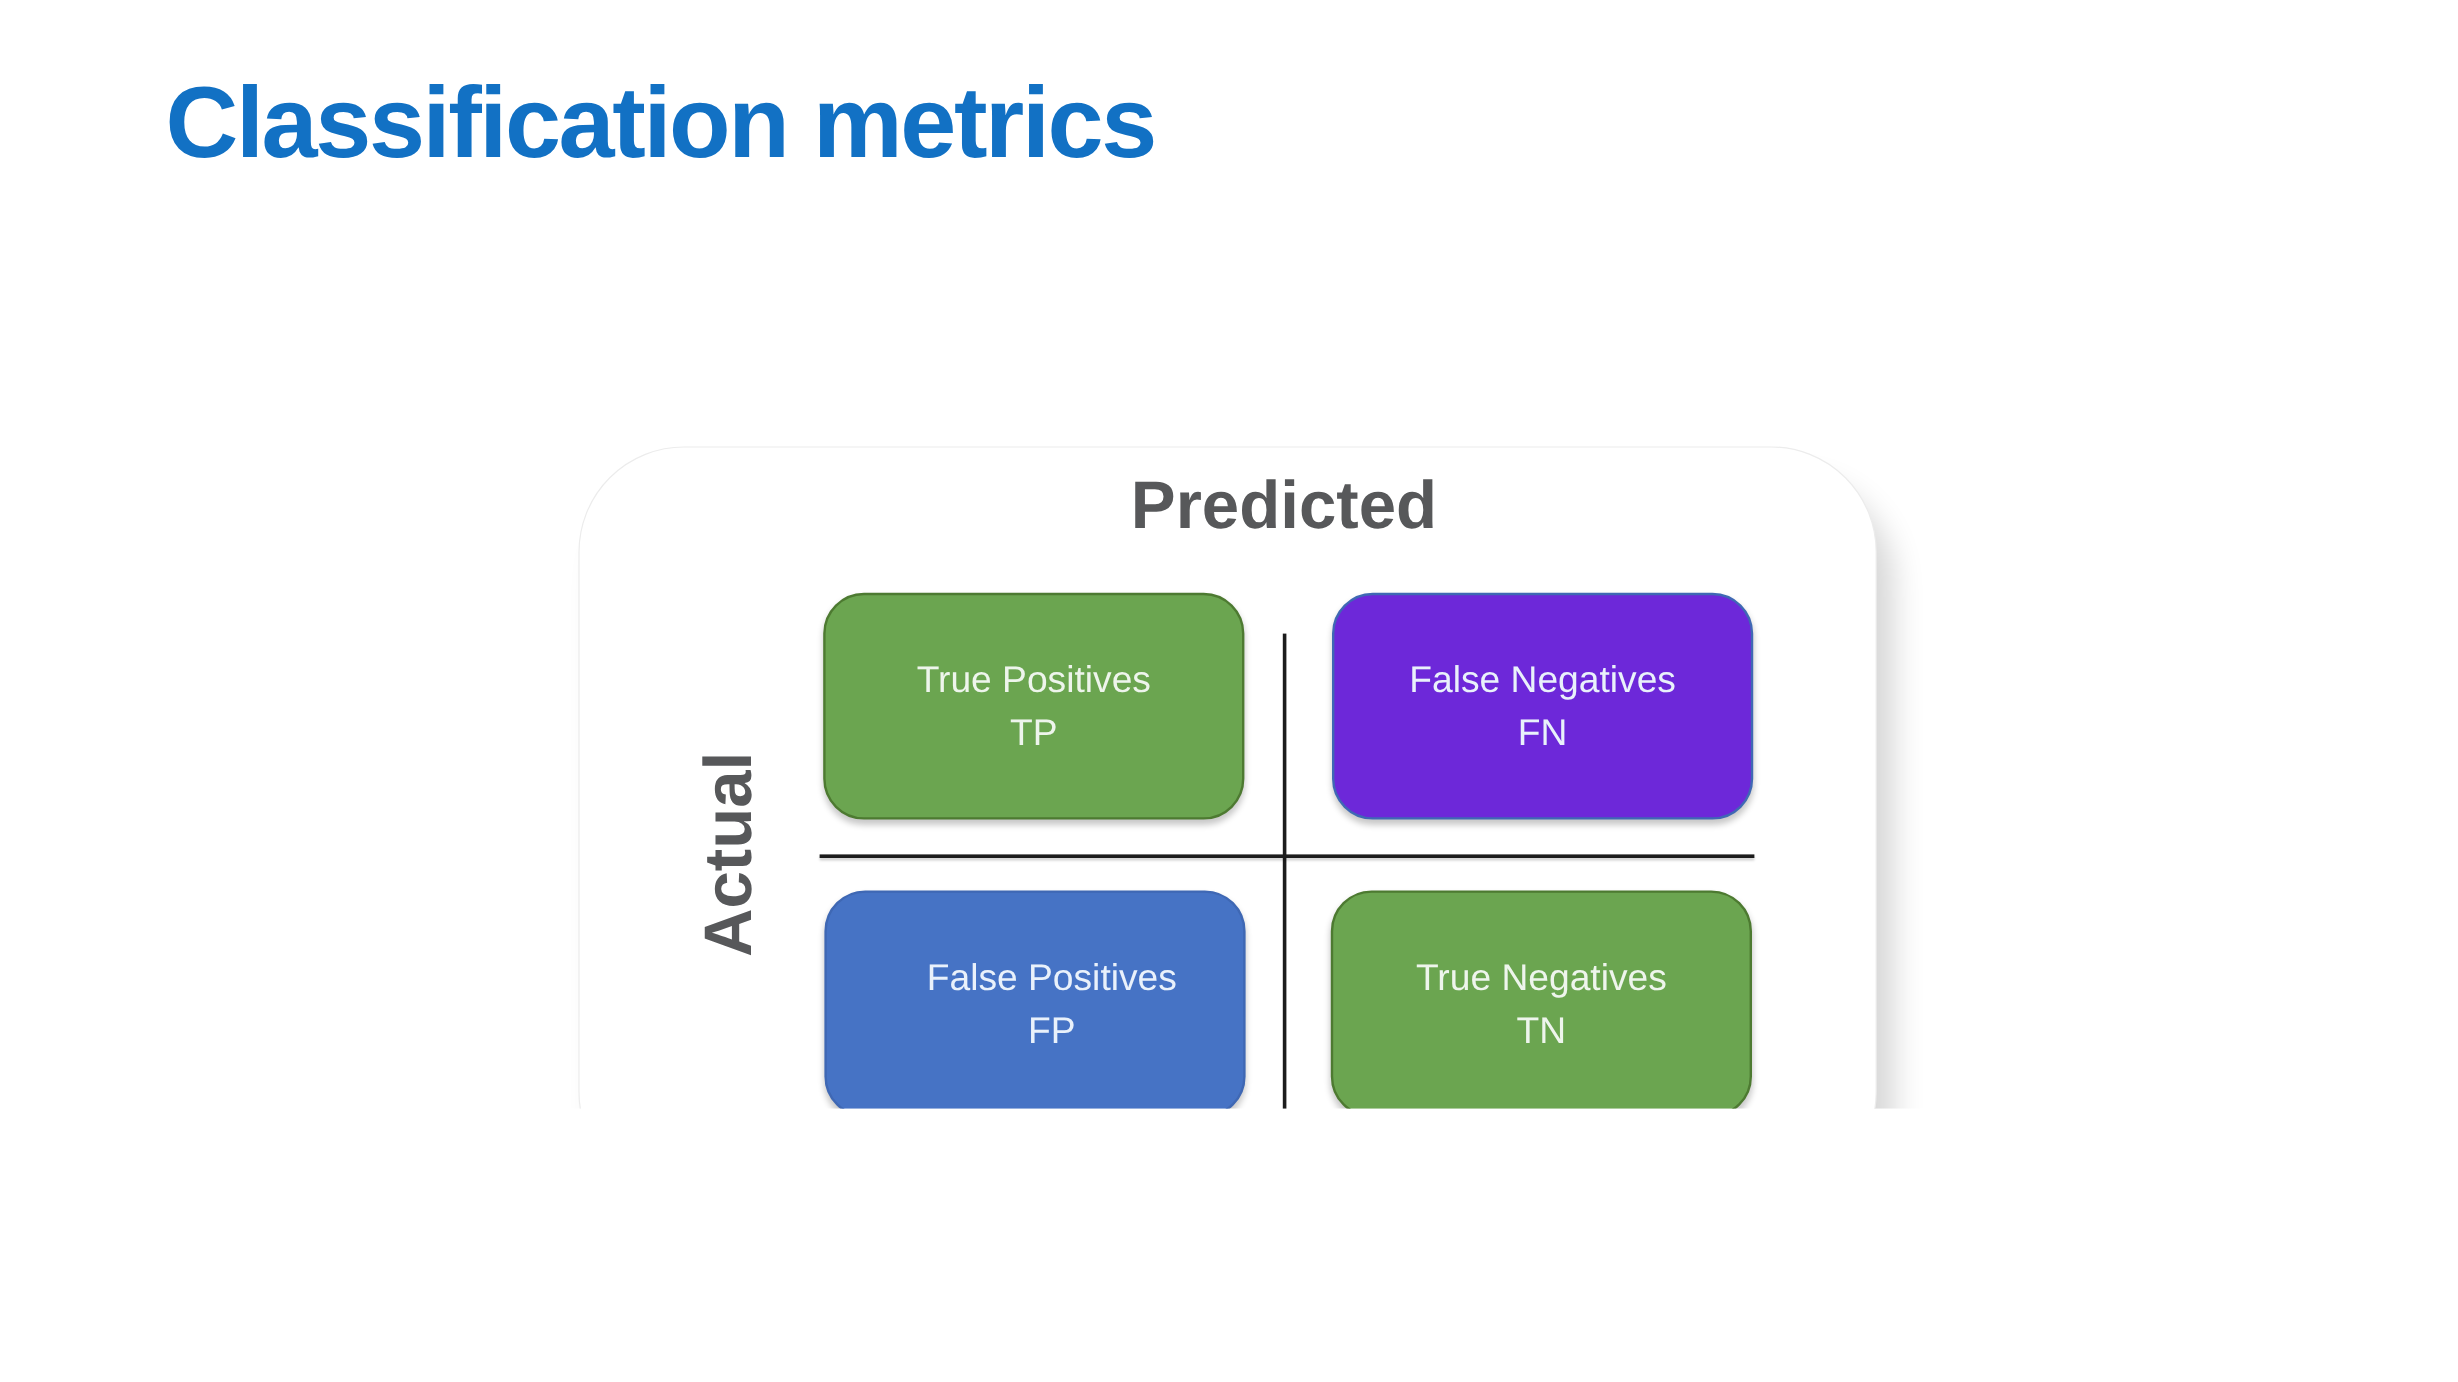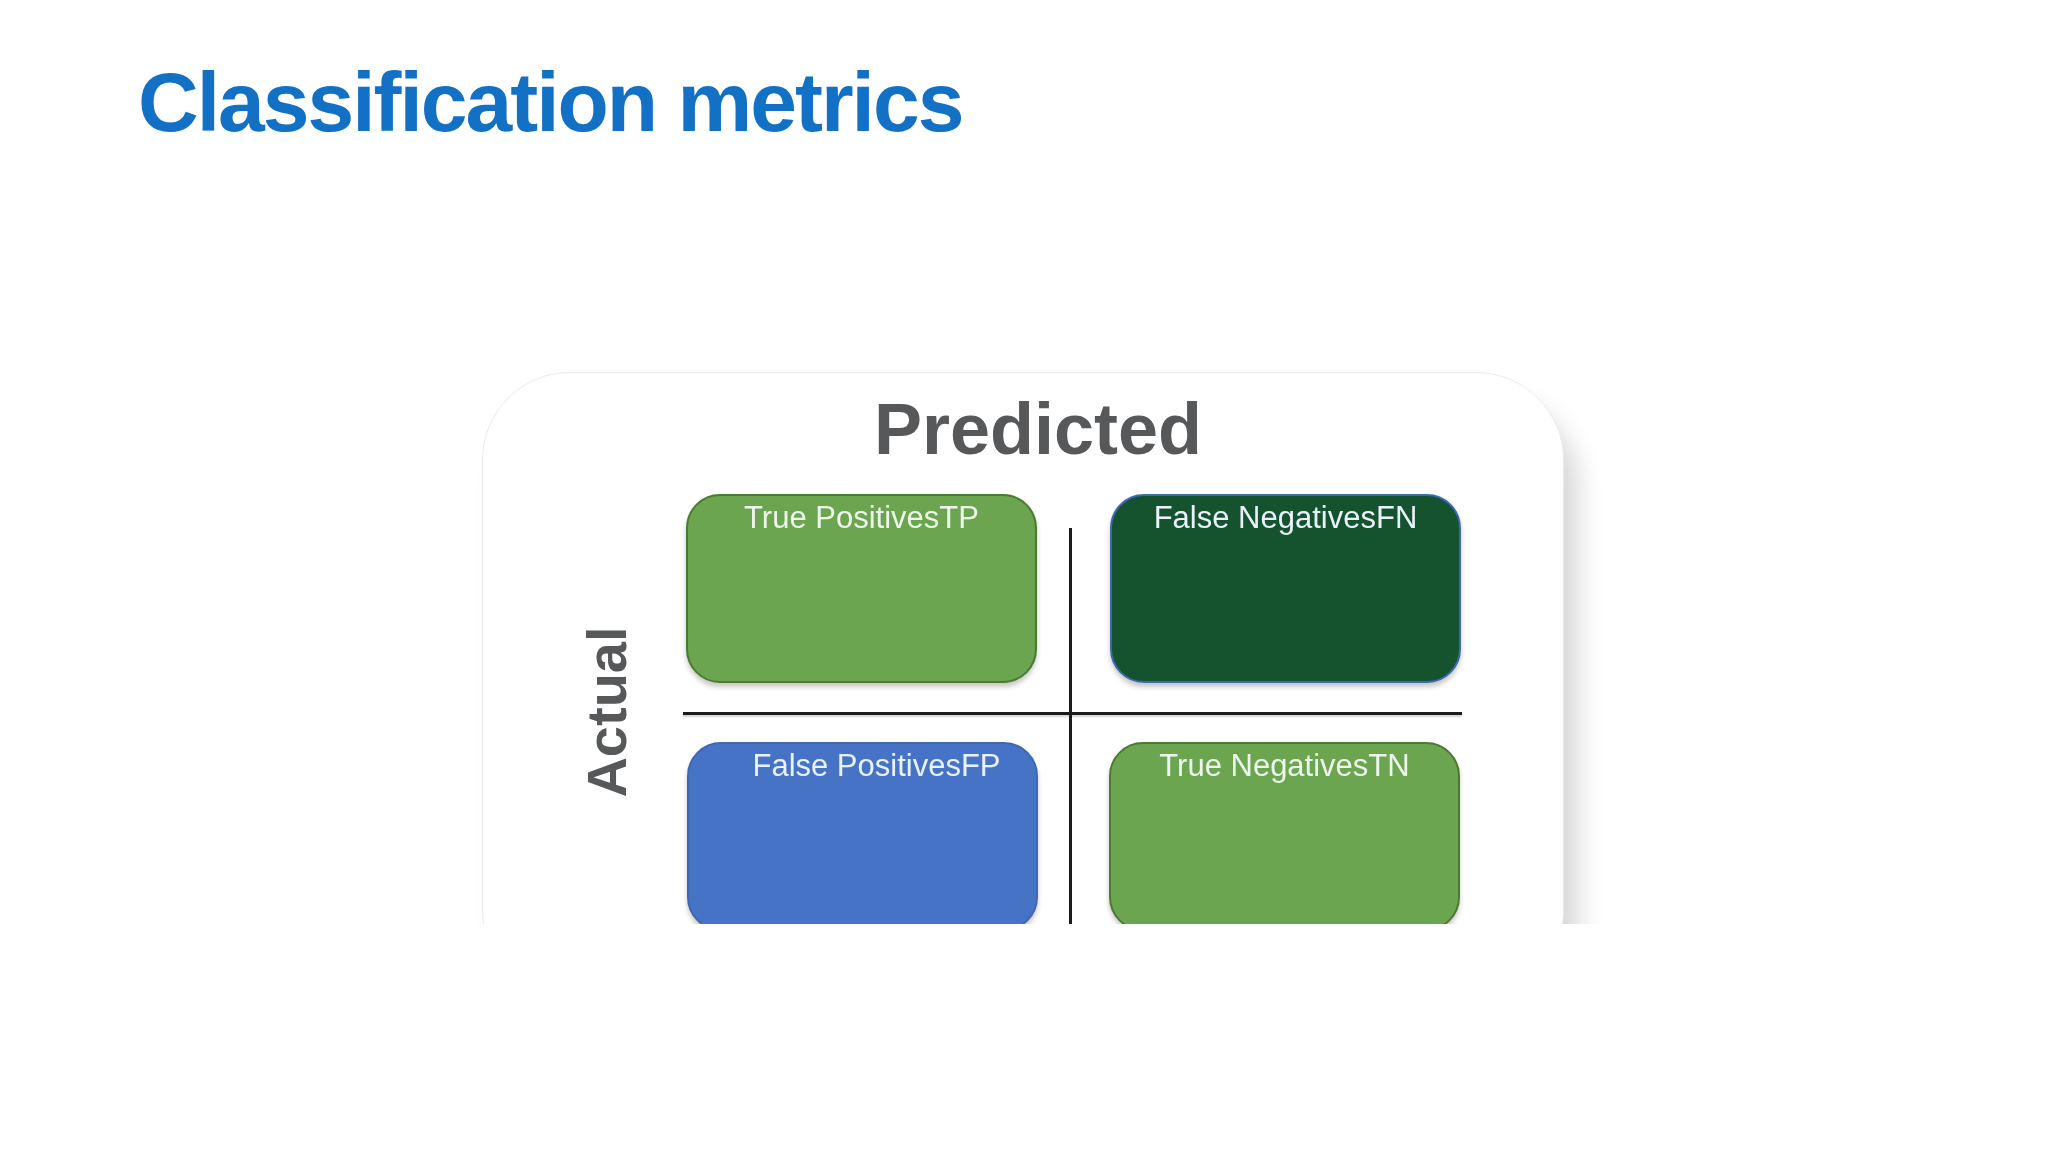--- a/index.html
+++ b/index.html
@@ -38,25 +38,25 @@
     height: 624px;
     background: #ffffff;
     border: 1px solid #ececec;
     border-radius: 88px;
     box-shadow: 16px 26px 26px -2px rgba(0,0,0,0.16);
   }
 
   
   .predicted-label {
     position: absolute;
-    left: 788px;
+    left: 820px;
     top: 388px;
     width: 500px;
     text-align: center;
-    font-size: 72px;
+    font-size: 56px;
     font-weight: 700;
     color: #57585a;
     white-space: nowrap;
   }
   .actual-label {
     position: absolute;
     left: 606px;
     top: 712px;
     transform: translate(-50%, -50%) rotate(-90deg);
     font-size: 56px;
@@ -85,21 +85,21 @@
   }
 
   
   .cell {
     position: absolute;
     width: 351px;
     height: 189px;
     border-radius: 34px;
     border: 2px solid transparent;
     display: flex;
-    flex-direction: row;
+    flex-direction: column;
     justify-content: center;
     text-align: center;
     box-shadow: 0 4px 5px rgba(0,0,0,0.22);
     box-sizing: border-box;
   }
   .cell--green { background: #6ba550; border-color: #4d7a31; }
   .cell--blue  { background: #4673c5; border-color: #3f68b4; }
   .cell .cell-label,
   .cell .cell-abbr {
     color: #eef5ec;
@@ -130,21 +130,21 @@
 
   <div class="grid-line vertical" style="background-color: rgb(28, 28, 28);"></div>
 
   <div class="grid-line horizontal" style="background-color: rgb(28, 28, 28);"></div>
 
   <div class="cell cell--tp cell--green" style="background-color: rgb(107, 165, 80); border-color: rgb(77, 122, 49);">
     <span class="cell-label">True Positives</span>
     <span class="cell-abbr">TP</span>
   </div>
 
-  <div class="cell cell--fn cell--blue" style="background-color: #14532d; border-color: rgb(63, 104, 180);">
+  <div class="cell cell--fn cell--blue" style="background-color: #6d28d9; border-color: rgb(63, 104, 180);">
     <span class="cell-label">False Negatives</span>
     <span class="cell-abbr">FN</span>
   </div>
 
   <div class="cell cell--fp cell--blue" style="background-color: rgb(70, 115, 197); border-color: rgb(63, 104, 180);">
     <span class="cell-label">False Positives</span>
     <span class="cell-abbr">FP</span>
   </div>
 
   <div class="cell cell--tn cell--green" style="background-color: rgb(107, 165, 80); border-color: rgb(77, 122, 49);">

